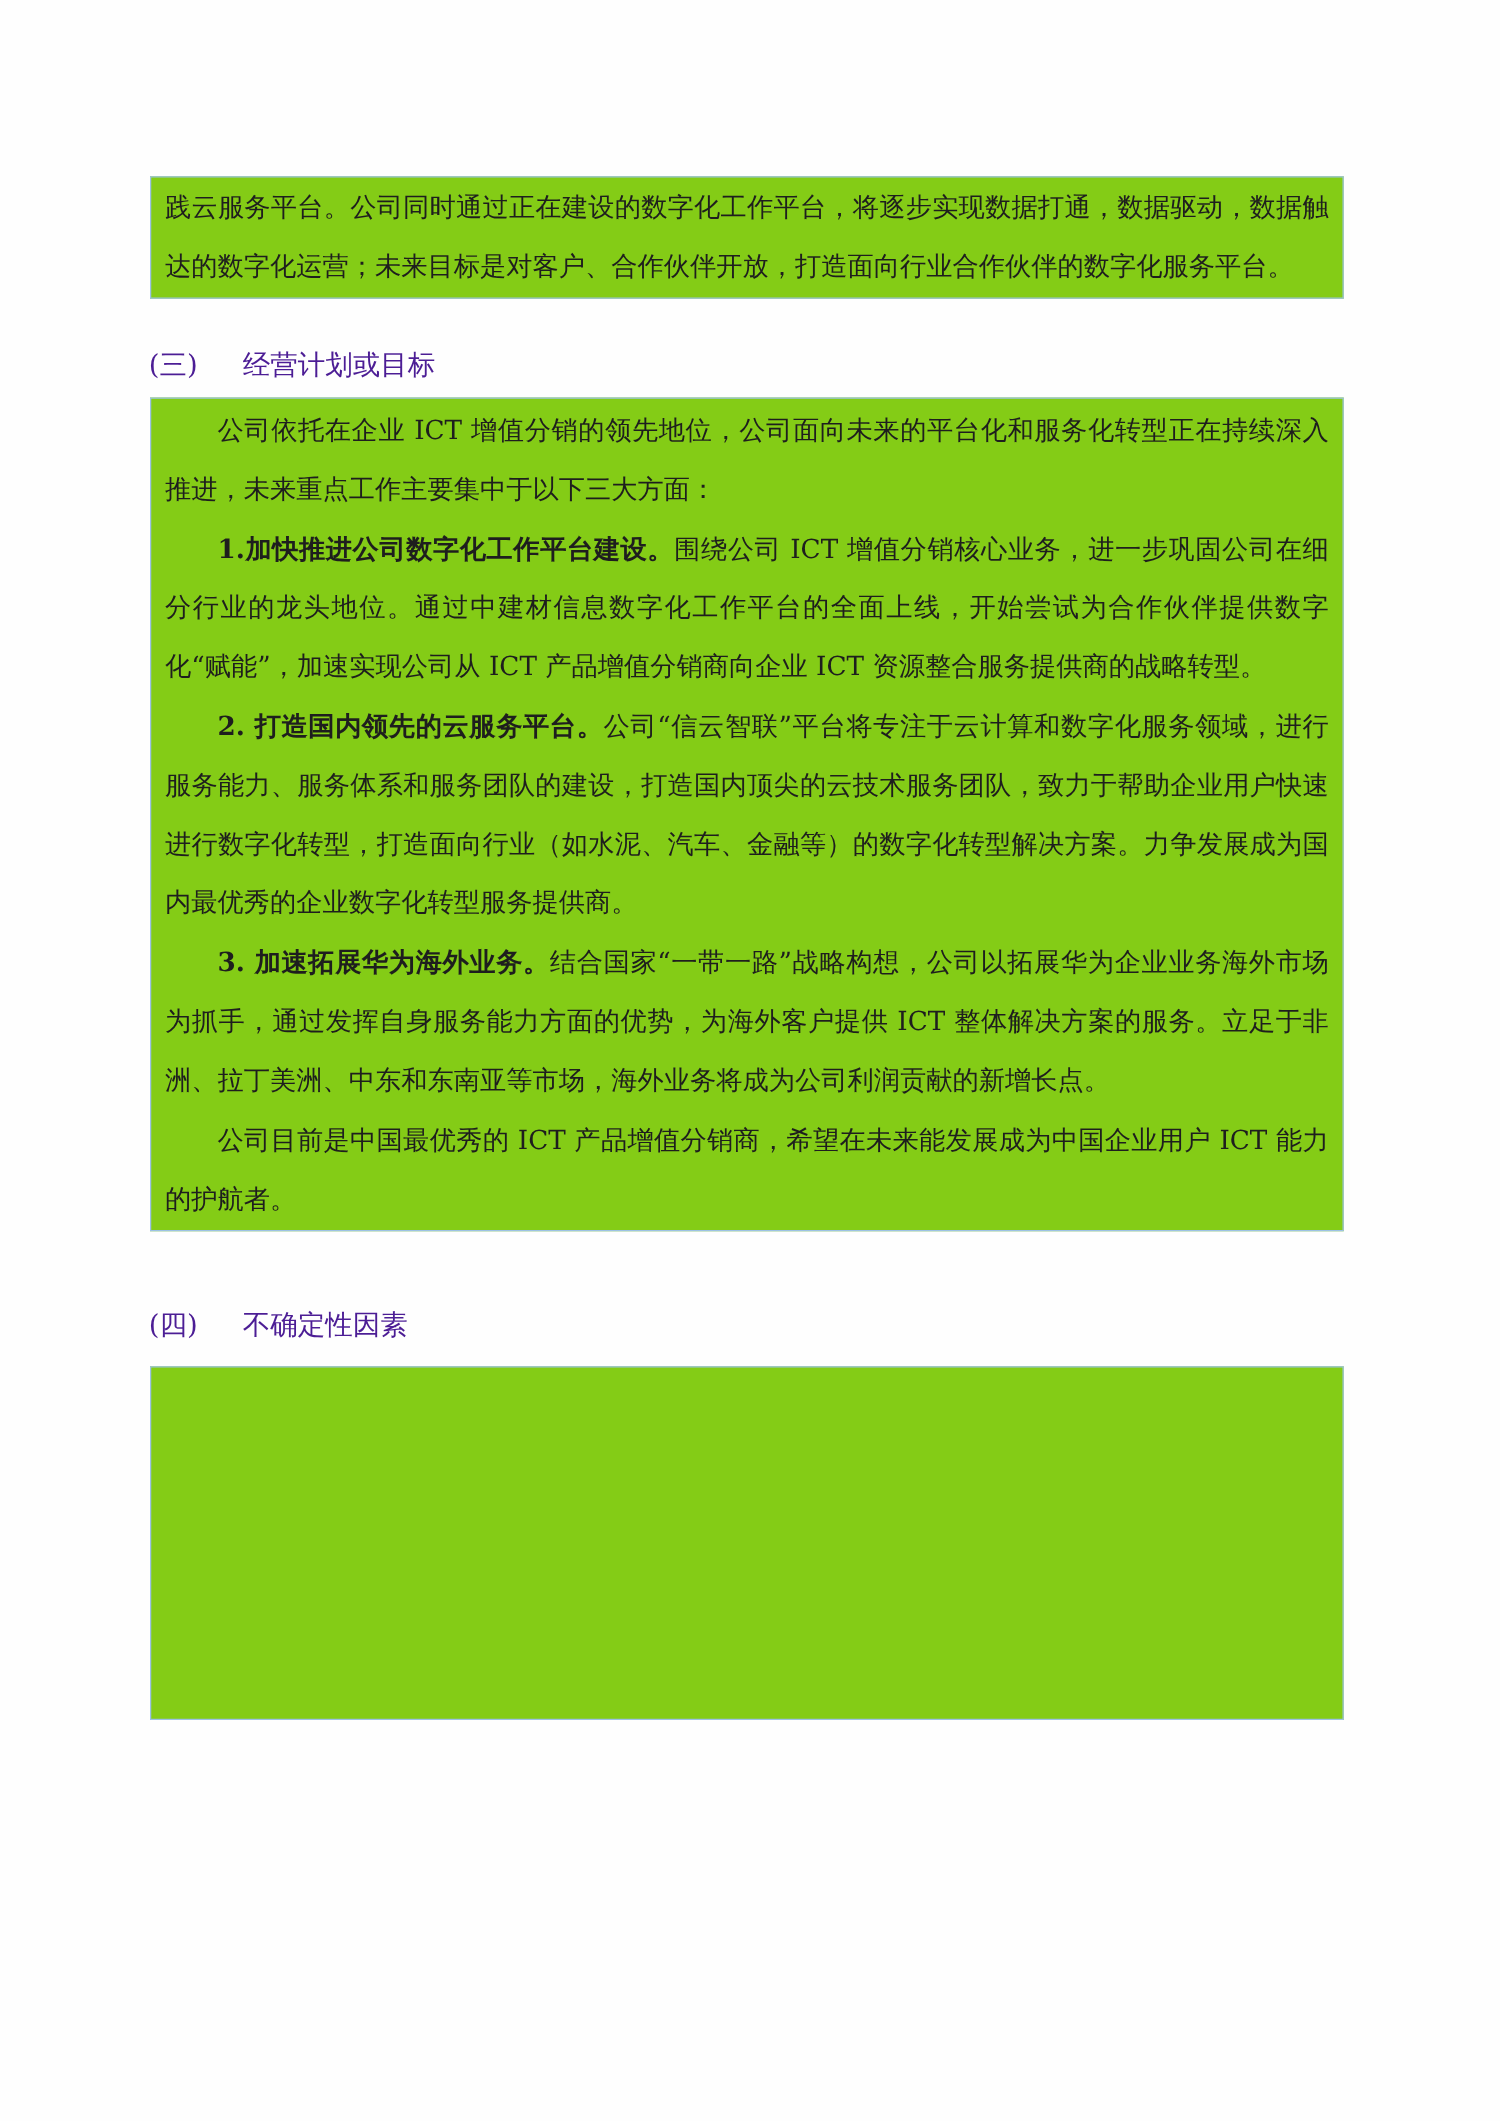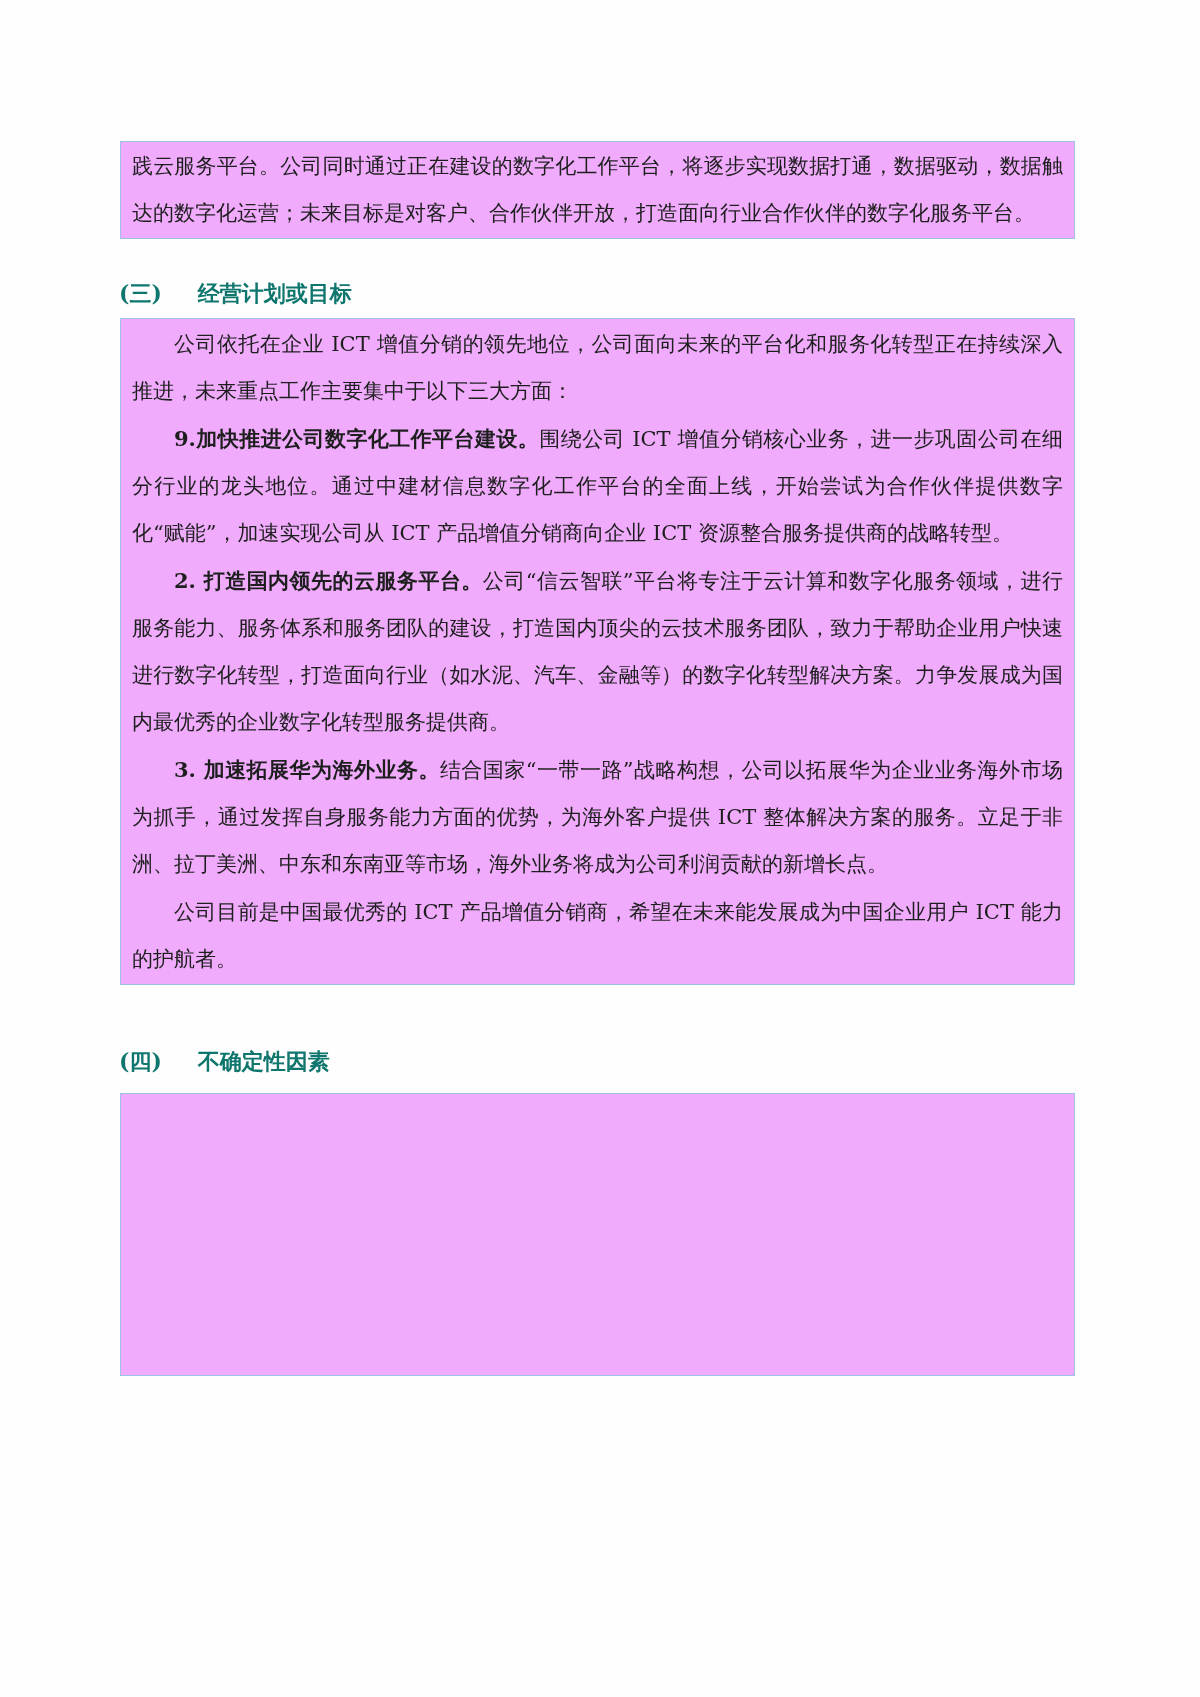--- a/index.html
+++ b/index.html
@@ -11,56 +11,56 @@
     background: #fefefe;
     font-family: "DejaVu Serif", "Liberation Serif", serif;
     color: #1e1e1e;
     overflow: hidden;
   }
   .text-box {
     position: absolute;
     left: 120px;
     width: 955px;
     border: 1px solid #9cc2e5;
-    background: #f0abfc;
+    background: #84cc16;
     padding: 1px 11px;
     font-size: 21px;
     line-height: 47px;
     text-align: justify;
   }
   .para { text-indent: 2em; }
   .para.no-indent { text-indent: 0; }
   .lead { font-weight: bold; }
   .heading {
     position: absolute;
     left: 119px;
     font-size: 22px;
-    font-weight: bold;
-    color: #0f766e;
+    font-weight: normal;
+    color: #4c1d95;
     line-height: 30px;
     white-space: nowrap;
   }
   .heading .h-num { display: inline-block; margin-right: 36px; }
 </style>
 </head>
 <body>
 
 <div class="page">
 
   <div class="text-box" style="top:141px; min-height:91px;">
     <p class="para no-indent">践云服务平台。公司同时通过正在建设的数字化工作平台，将逐步实现数据打通，数据驱动，数据触达的数字化运营；未来目标是对客户、合作伙伴开放，打造面向行业合作伙伴的数字化服务平台。</p>
   </div>
 
   <div class="heading" style="top:278px;">
     <span class="h-num">(三)</span><span>经营计划或目标</span>
   </div>
 
   <div class="text-box" style="top:318px; min-height:662px;">
     <p class="para"><span class="lead"></span><span>公司依托在企业 ICT 增值分销的领先地位，公司面向未来的平台化和服务化转型正在持续深入推进，未来重点工作主要集中于以下三大方面：</span></p>
-    <p class="para"><span class="lead">9.加快推进公司数字化工作平台建设。</span><span>围绕公司 ICT 增值分销核心业务，进一步巩固公司在细分行业的龙头地位。通过中建材信息数字化工作平台的全面上线，开始尝试为合作伙伴提供数字化“赋能”，加速实现公司从 ICT 产品增值分销商向企业 ICT 资源整合服务提供商的战略转型。</span></p>
+    <p class="para"><span class="lead">1.加快推进公司数字化工作平台建设。</span><span>围绕公司 ICT 增值分销核心业务，进一步巩固公司在细分行业的龙头地位。通过中建材信息数字化工作平台的全面上线，开始尝试为合作伙伴提供数字化“赋能”，加速实现公司从 ICT 产品增值分销商向企业 ICT 资源整合服务提供商的战略转型。</span></p>
     <p class="para"><span class="lead">2.  打造国内领先的云服务平台。</span><span>公司“信云智联”平台将专注于云计算和数字化服务领域，进行服务能力、服务体系和服务团队的建设，打造国内顶尖的云技术服务团队，致力于帮助企业用户快速进行数字化转型，打造面向行业（如水泥、汽车、金融等）的数字化转型解决方案。力争发展成为国内最优秀的企业数字化转型服务提供商。</span></p>
     <p class="para"><span class="lead">3.  加速拓展华为海外业务。</span><span>结合国家“一带一路”战略构想，公司以拓展华为企业业务海外市场为抓手，通过发挥自身服务能力方面的优势，为海外客户提供 ICT 整体解决方案的服务。立足于非洲、拉丁美洲、中东和东南亚等市场，海外业务将成为公司利润贡献的新增长点。</span></p>
     <p class="para"><span class="lead"></span><span>公司目前是中国最优秀的 ICT 产品增值分销商，希望在未来能发展成为中国企业用户 ICT 能力的护航者。</span></p>
   </div>
 
   <div class="heading" style="top:1046px;">
     <span class="h-num">(四)</span><span>不确定性因素</span>
   </div>
 
   <div class="text-box" style="top:1093px; min-height:283px;">

